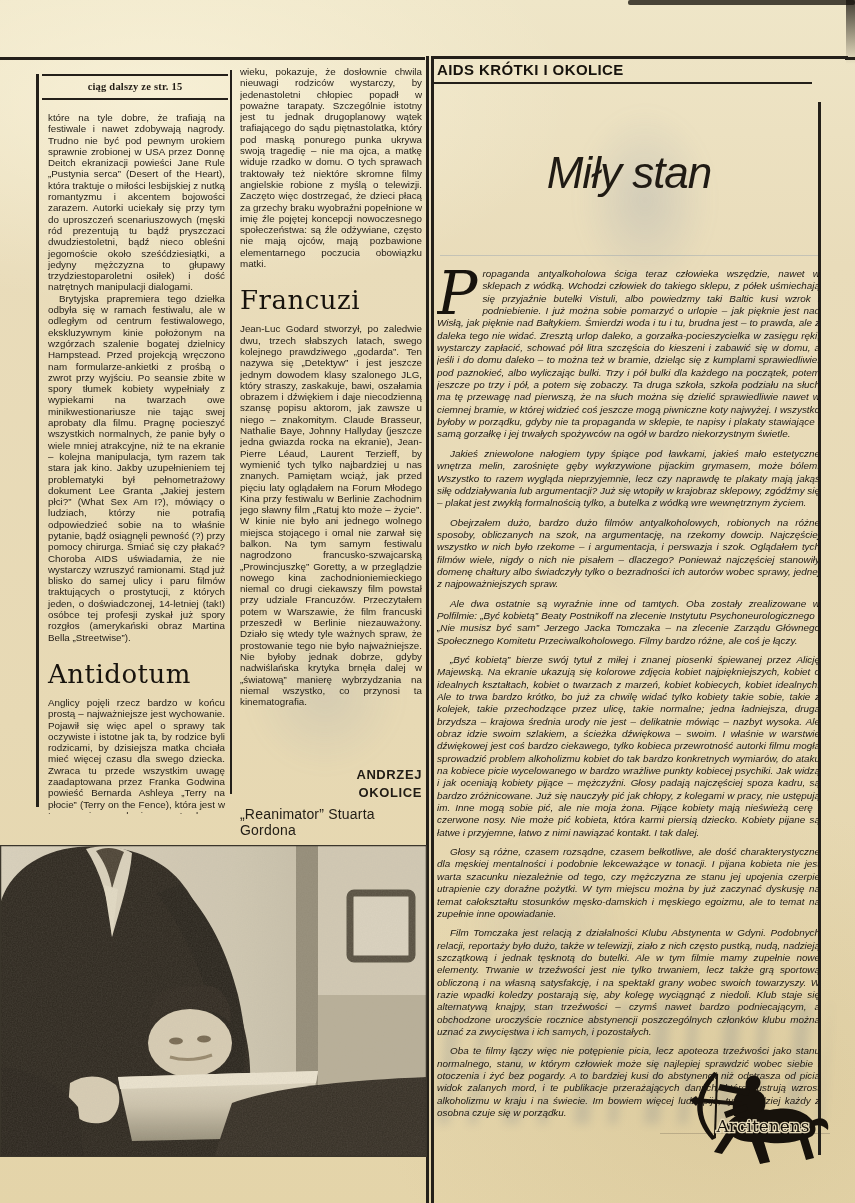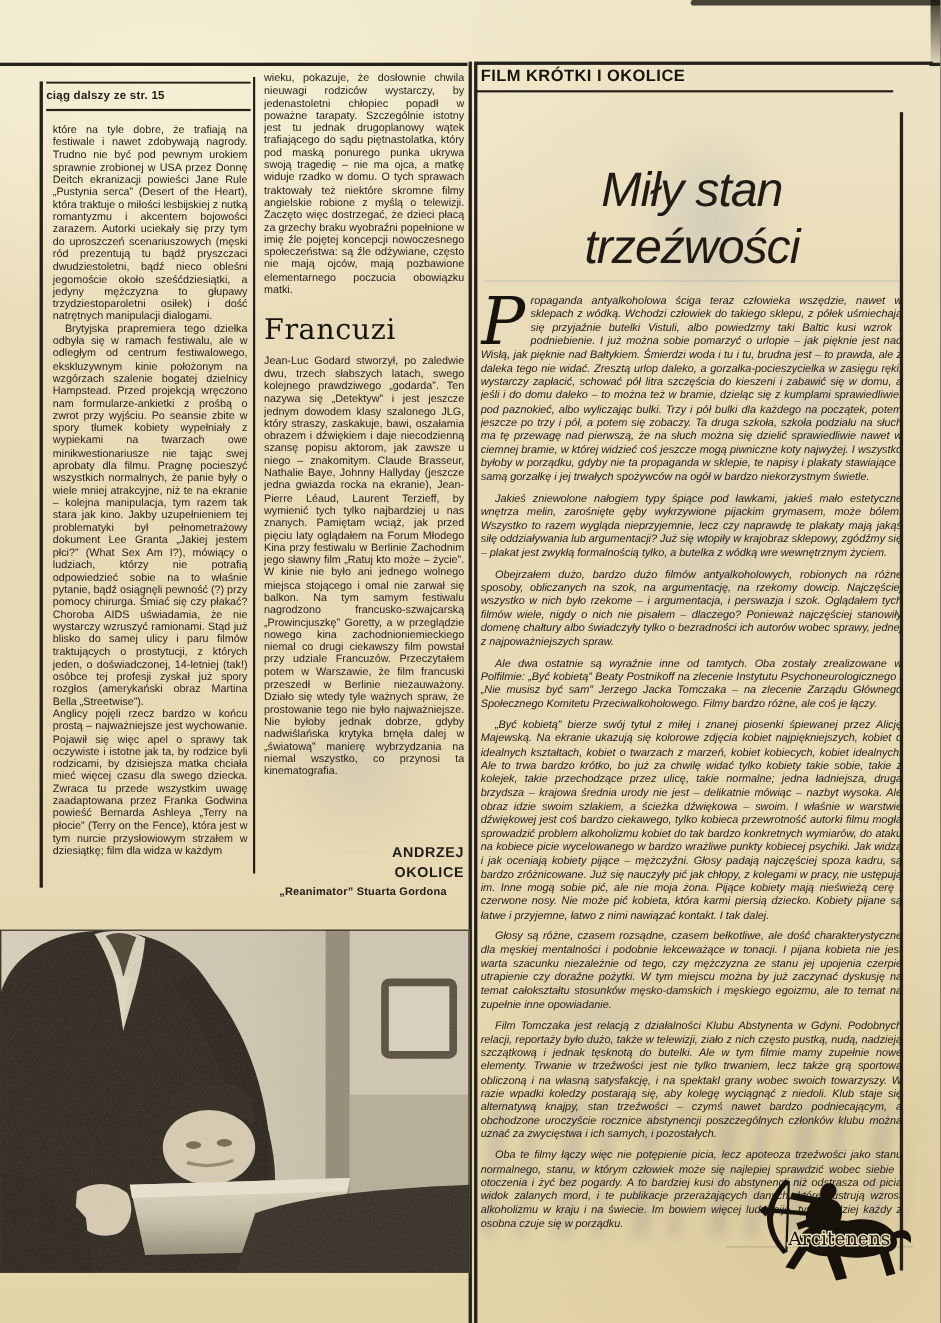--- a/index.html
+++ b/index.html
@@ -34,31 +34,31 @@
   .leftcol-bar{left:36px;top:74px;width:3px;height:733px;}
   .midcol-bar{left:230px;top:70px;width:2px;height:724px;}
   .divider-a{left:426px;top:56px;width:3px;height:1147px;}
   .divider-b{left:431px;top:56px;width:3px;height:1147px;}
   .film-rule-top{left:433px;top:56px;width:415px;height:3px;}
   .film-rule-bottom{left:433px;top:82px;width:379px;height:2px;}
   .rightcol-bar{left:818px;top:102px;width:3px;height:1053px;}
   
   .left-col{position:absolute;left:40px;top:74px;width:188px;height:740px;overflow:hidden;}
   .cont-box{border-top:2px solid #24201a;border-bottom:2px solid #24201a;margin:0 0 0 2px;padding:5px 0 6px;}
-  .cont-label{text-align:left;font-weight:bold;font-size:10.5px;letter-spacing:.2px;}
+  .cont-label{text-align:center;font-weight:bold;font-size:10.5px;letter-spacing:.2px;font-family:Liberation Serif, serif;}
   .body-text{font-size:9.8px;line-height:11.3px;text-align:justify;hyphens:auto;}
   .left-col .body-text{margin:12px 3px 0 8px;}
   .body-text p{margin:0;text-indent:11px;}
   .body-text p:first-child{text-indent:0;}
   .serif-heading{font-family:"DejaVu Serif", serif;font-weight:500;font-size:26px;letter-spacing:.5px;margin:16px 0 8px 8px;color:#17130d;}
   
   .mid-col{position:absolute;left:240px;top:66px;width:182px;height:700px;overflow:hidden;}
   .mid-col .serif-heading{margin-left:0;}
   .byline{position:absolute;left:240px;top:766px;width:182px;text-align:right;font-weight:bold;font-size:13px;letter-spacing:.6px;line-height:18px;}
-  .photo-caption{position:absolute;left:240px;top:806px;width:180px;text-align:center;font-weight:bold;font-size:10px;letter-spacing:.2px;}
+  .photo-caption{position:absolute;left:240px;top:806px;width:180px;text-align:left;font-weight:normal;font-size:14px;letter-spacing:.2px;}
   
   .film-header{position:absolute;left:437px;top:61px;width:380px;font-weight:bold;font-size:15px;letter-spacing:.4px;color:#17130d;}
   .main-title{position:absolute;left:440px;top:118px;width:378px;text-align:center;
     font-style:italic;font-weight:400;font-size:44px;line-height:52px;letter-spacing:-1px;color:#201b14;}
   .right-article{position:absolute;left:437px;top:268px;width:383px;max-height:900px;overflow:hidden;
     font-style:italic;font-size:9.9px;line-height:12.35px;text-align:justify;color:#1d1812;}
   .right-article p{margin:7px 0 0;text-indent:13px;}
   .right-article p.lead{margin-top:0;text-indent:0;}
   .dropcap{float:left;font-family:"DejaVu Serif", serif;font-style:italic;font-weight:400;
     font-size:60px;line-height:44px;margin:3px 7px 0 0;letter-spacing:-2px;color:#17130d;}
@@ -93,20 +93,21 @@
   <div class="rule rightcol-bar"></div>
 
   <div class="left-col">
     <div class="cont-box">
       <div class="cont-label">ciąg dalszy ze str. 15</div>
     </div>
     <div class="body-text">
         <p>które na tyle dobre, że trafiają na festiwale i nawet zdobywają nagrody. Trudno nie być pod pewnym urokiem sprawnie zrobionej w USA przez Donnę Deitch ekranizacji powieści Jane Rule „Pustynia serca” (Desert of the Heart), która traktuje o miłości lesbijskiej z nutką romantyzmu i akcentem bojowości zarazem. Autorki uciekały się przy tym do uproszczeń scenariuszowych (męski ród prezentują tu bądź pryszczaci dwudziestoletni, bądź nieco obleśni jegomoście około sześćdziesiątki, a jedyny mężczyzna to głupawy trzydziestoparoletni osiłek) i dość natrętnych manipulacji dialogami.</p>
         <p>Brytyjska prapremiera tego dziełka odbyła się w ramach festiwalu, ale w odległym od centrum festiwalowego, ekskluzywnym kinie położonym na wzgórzach szalenie bogatej dzielnicy Hampstead. Przed projekcją wręczono nam formularze-ankietki z prośbą o zwrot przy wyjściu. Po seansie zbite w spory tłumek kobiety wypełniały z wypiekami na twarzach owe minikwestionariusze nie tając swej aprobaty dla filmu. Pragnę pocieszyć wszystkich normalnych, że panie były o wiele mniej atrakcyjne, niż te na ekranie – kolejna manipulacja, tym razem tak stara jak kino. Jakby uzupełnieniem tej problematyki był pełnometrażowy dokument Lee Granta „Jakiej jestem płci?” (What Sex Am I?), mówiący o ludziach, którzy nie potrafią odpowiedzieć sobie na to właśnie pytanie, bądź osiągnęli pewność (?) przy pomocy chirurga. Śmiać się czy płakać? Choroba AIDS uświadamia, że nie wystarczy wzruszyć ramionami. Stąd już blisko do samej ulicy i paru filmów traktujących o prostytucji, z których jeden, o doświadczonej, 14-letniej (tak!) osóbce tej profesji zyskał już spory rozgłos (amerykański obraz Martina Bella „Streetwise”).</p>
       </div>
+    <h2 class="serif-heading">Antidotum</h2>
     <div class="body-text" style="margin-top:0">
         <p>Anglicy pojęli rzecz bardzo w końcu prostą – najważniejsze jest wychowanie. Pojawił się więc apel o sprawy tak oczywiste i istotne jak ta, by rodzice byli rodzicami, by dzisiejsza matka chciała mieć więcej czasu dla swego dziecka. Zwraca tu przede wszystkim uwagę zaadaptowana przez Franka Godwina powieść Bernarda Ashleya „Terry na płocie” (Terry on the Fence), która jest w tym nurcie przysłowiowym strzałem w dziesiątkę; film dla widza w każdym</p>
       </div>
   </div>
 
   <div class="mid-col">
     <div class="body-text">
         <p>wieku, pokazuje, że dosłownie chwila nieuwagi rodziców wystarczy, by jedenastoletni chłopiec popadł w poważne tarapaty. Szczególnie istotny jest tu jednak drugoplanowy wątek trafiającego do sądu piętnastolatka, który pod maską ponurego punka ukrywa swoją tragedię – nie ma ojca, a matkę widuje rzadko w domu. O tych sprawach traktowały też niektóre skromne filmy angielskie robione z myślą o telewizji. Zaczęto więc dostrzegać, że dzieci płacą za grzechy braku wyobraźni popełnione w imię źle pojętej koncepcji nowoczesnego społeczeństwa: są źle odżywiane, często nie mają ojców, mają pozbawione elementarnego poczucia obowiązku matki.</p>
       </div>
     <h2 class="serif-heading">Francuzi</h2>
@@ -114,24 +115,23 @@
         <p>Jean-Luc Godard stworzył, po zaledwie dwu, trzech słabszych latach, swego kolejnego prawdziwego „godarda”. Ten nazywa się „Detektyw” i jest jeszcze jednym dowodem klasy szalonego JLG, który straszy, zaskakuje, bawi, oszałamia obrazem i dźwiękiem i daje niecodzienną szansę popisu aktorom, jak zawsze u niego – znakomitym. Claude Brasseur, Nathalie Baye, Johnny Hallyday (jeszcze jedna gwiazda rocka na ekranie), Jean-Pierre Léaud, Laurent Terzieff, by wymienić tych tylko najbardziej u nas znanych. Pamiętam wciąż, jak przed pięciu laty oglądałem na Forum Młodego Kina przy festiwalu w Berlinie Zachodnim jego sławny film „Ratuj kto może – życie”. W kinie nie było ani jednego wolnego miejsca stojącego i omal nie zarwał się balkon. Na tym samym festiwalu nagrodzono francusko-szwajcarską „Prowincjuszkę” Goretty, a w przeglądzie nowego kina zachodnioniemieckiego niemal co drugi ciekawszy film powstał przy udziale Francuzów. Przeczytałem potem w Warszawie, że film francuski przeszedł w Berlinie niezauważony. Działo się wtedy tyle ważnych spraw, że prostowanie tego nie było najważniejsze. Nie byłoby jednak dobrze, gdyby nadwiślańska krytyka brnęła dalej w „światową” manierę wybrzydzania na niemal wszystko, co przynosi ta kinematografia.</p>
       </div>
   </div>
 
   <div class="byline">
     <div>ANDRZEJ</div>
     <div>OKOLICE</div>
   </div>
   <div class="photo-caption">„Reanimator” Stuarta Gordona</div>
 
-  <div class="film-header">FILM KRÓTKI I OKOLICE</div>
+  <div class="film-header">AIDS KRÓTKI I OKOLICE</div>
   <h1 class="main-title">
     <span>Miły stan</span><br>
-    <span>trzeźwości</span>
   </h1>
 
   <div class="right-article">
     <p class="lead"><span class="dropcap">P</span><span>ropaganda antyalkoholowa ściga teraz człowieka wszędzie, nawet w sklepach z wódką. Wchodzi człowiek do takiego sklepu, z półek uśmiechają się przyjaźnie butelki Vistuli, albo powiedzmy taki Baltic kusi wzrok i podniebienie. I już można sobie pomarzyć o urlopie – jak pięknie jest nad Wisłą, jak pięknie nad Bałtykiem. Śmierdzi woda i tu i tu, brudna jest – to prawda, ale z daleka tego nie widać. Zresztą urlop daleko, a gorzałka-pocieszycielka w zasięgu ręki, wystarczy zapłacić, schować pół litra szczęścia do kieszeni i zabawić się w domu, a jeśli i do domu daleko – to można też w bramie, dzieląc się z kumplami sprawiedliwie: pod paznokieć, albo wyliczając bulki. Trzy i pół bulki dla każdego na początek, potem jeszcze po trzy i pół, a potem się zobaczy. Ta druga szkoła, szkoła podziału na słuch ma tę przewagę nad pierwszą, że na słuch można się dzielić sprawiedliwie nawet w ciemnej bramie, w której widzieć coś jeszcze mogą piwniczne koty najwyżej. I wszystko byłoby w porządku, gdyby nie ta propaganda w sklepie, te napisy i plakaty stawiające i samą gorzałkę i jej trwałych spożywców na ogół w bardzo niekorzystnym świetle.</span></p>
     <span><p>Jakieś zniewolone nałogiem typy śpiące pod ławkami, jakieś mało estetyczne wnętrza melin, zarośnięte gęby wykrzywione pijackim grymasem, może bólem. Wszystko to razem wygląda nieprzyjemnie, lecz czy naprawdę te plakaty mają jakąś siłę oddziaływania lub argumentacji? Już się wtopiły w krajobraz sklepowy, zgódźmy się – plakat jest zwykłą formalnością tylko, a butelka z wódką wre wewnętrznym życiem.</p><p>Obejrzałem dużo, bardzo dużo filmów antyalkoholowych, robionych na różne sposoby, obliczanych na szok, na argumentację, na rzekomy dowcip. Najczęściej wszystko w nich było rzekome – i argumentacja, i perswazja i szok. Oglądałem tych filmów wiele, nigdy o nich nie pisałem – dlaczego? Ponieważ najczęściej stanowiły domenę chałtury albo świadczyły tylko o bezradności ich autorów wobec sprawy, jednej z najpoważniejszych spraw.</p><p>Ale dwa ostatnie są wyraźnie inne od tamtych. Oba zostały zrealizowane w Polfilmie: „Być kobietą” Beaty Postnikoff na zlecenie Instytutu Psychoneurologicznego i „Nie musisz być sam” Jerzego Jacka Tomczaka – na zlecenie Zarządu Głównego Społecznego Komitetu Przeciwalkoholowego. Filmy bardzo różne, ale coś je łączy.</p><p>„Być kobietą” bierze swój tytuł z miłej i znanej piosenki śpiewanej przez Alicję Majewską. Na ekranie ukazują się kolorowe zdjęcia kobiet najpiękniejszych, kobiet o idealnych kształtach, kobiet o twarzach z marzeń, kobiet kobiecych, kobiet idealnych. Ale to trwa bardzo krótko, bo już za chwilę widać tylko kobiety takie sobie, takie z kolejek, takie przechodzące przez ulicę, takie normalne; jedna ładniejsza, druga brzydsza – krajowa średnia urody nie jest – delikatnie mówiąc – nazbyt wysoka. Ale obraz idzie swoim szlakiem, a ścieżka dźwiękowa – swoim. I właśnie w warstwie dźwiękowej jest coś bardzo ciekawego, tylko kobieca przewrotność autorki filmu mogła sprowadzić problem alkoholizmu kobiet do tak bardzo konkretnych wymiarów, do ataku na kobiece picie wycelowanego w bardzo wrażliwe punkty kobiecej psychiki. Jak widzą i jak oceniają kobiety pijące – mężczyźni. Głosy padają najczęściej spoza kadru, są bardzo zróżnicowane. Już się nauczyły pić jak chłopy, z kolegami w pracy, nie ustępują im. Inne mogą sobie pić, ale nie moja żona. Pijące kobiety mają nieświeżą cerę i czerwone nosy. Nie może pić kobieta, która karmi piersią dziecko. Kobiety pijane są łatwe i przyjemne, łatwo z nimi nawiązać kontakt. I tak dalej.</p><p>Głosy są różne, czasem rozsądne, czasem bełkotliwe, ale dość charakterystyczne dla męskiej mentalności i podobnie lekceważące w tonacji. I pijana kobieta nie jest warta szacunku niezależnie od tego, czy mężczyzna ze stanu jej upojenia czerpie utrapienie czy doraźne pożytki. W tym miejscu można by już zaczynać dyskusję na temat całokształtu stosunków męsko-damskich i męskiego egoizmu, ale to temat na zupełnie inne opowiadanie.</p><p>Film Tomczaka jest relacją z działalności Klubu Abstynenta w Gdyni. Podobnych relacji, reportaży było dużo, także w telewizji, ziało z nich często pustką, nudą, nadzieją szczątkową i jednak tęsknotą do butelki. Ale w tym filmie mamy zupełnie nowe elementy. Trwanie w trzeźwości jest nie tylko trwaniem, lecz także grą sportową obliczoną i na własną satysfakcję, i na spektakl grany wobec swoich towarzyszy. W razie wpadki koledzy postarają się, aby kolegę wyciągnąć z niedoli. Klub staje się alternatywą knajpy, stan trzeźwości – czymś nawet bardzo podniecającym, a obchodzone uroczyście rocznice abstynencji poszczególnych członków klubu można uznać za zwycięstwa i ich samych, i pozostałych.</p><p>Oba te filmy łączy więc nie potępienie picia, lecz apoteoza trzeźwości jako stanu normalnego, stanu, w którym człowiek może się najlepiej sprawdzić wobec siebie i otoczenia i żyć bez pogardy. A to bardziej kusi do abstynencji niż odstrasza od picia widok zalanych mord, i te publikacje przerażających danych, które ilustrują wzrost alkoholizmu w kraju i na świecie. Im bowiem więcej ludzi pije, tym bardziej każdy z osobna czuje się w porządku.</p></span>
   </div>
 
   <svg class="photo" viewBox="0 0 427 312" preserveAspectRatio="none">
     <defs>
       <linearGradient id="wall" x1="0" y1="0" x2="1" y2="0">

